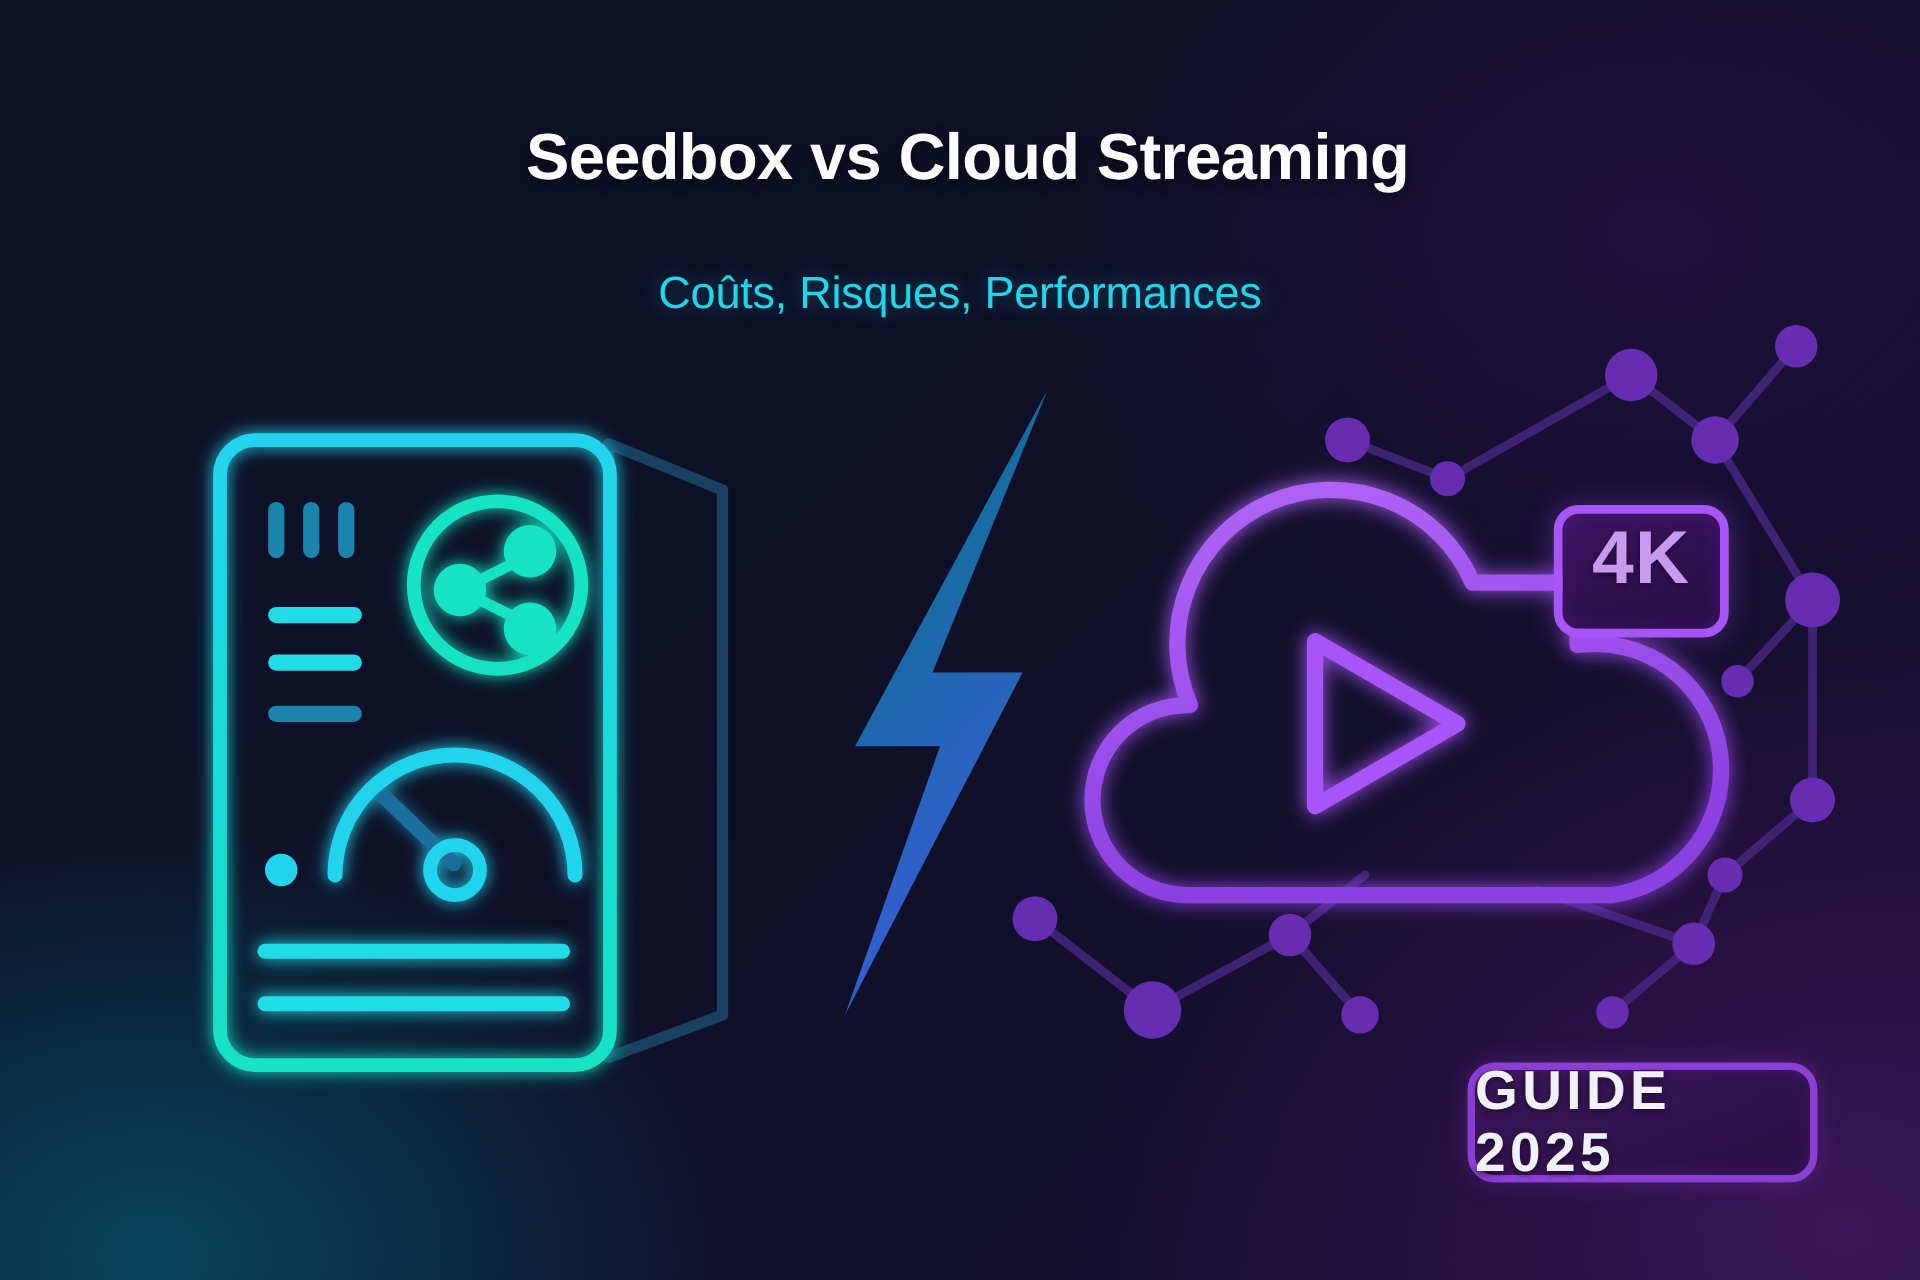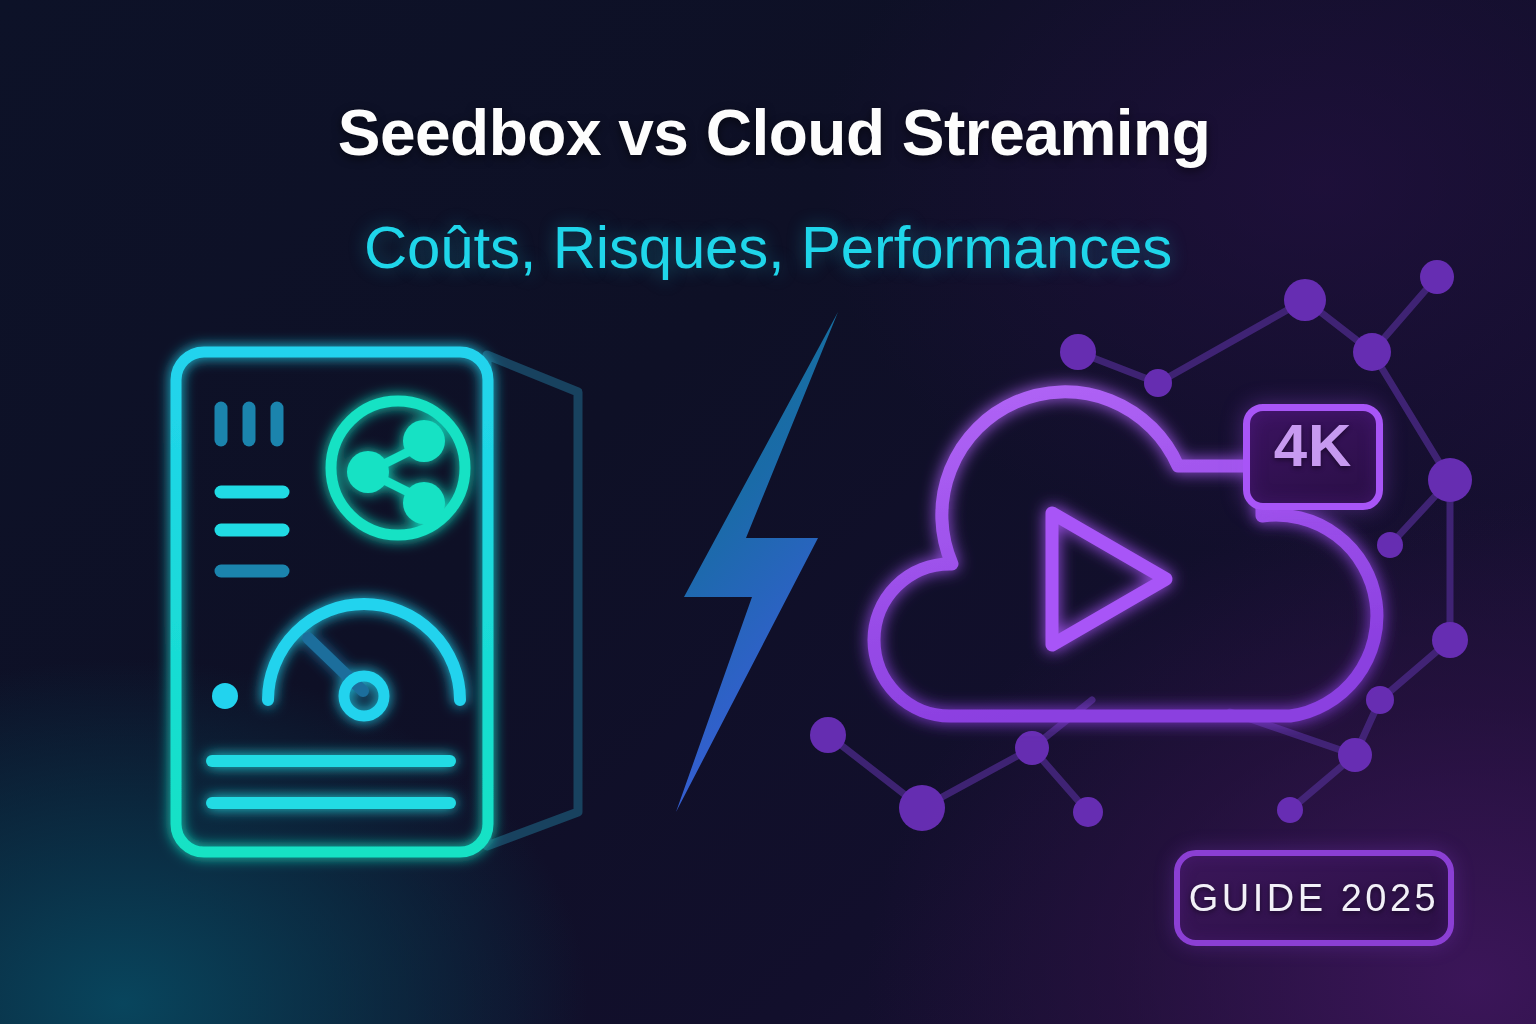--- a/index.html
+++ b/index.html
@@ -19,32 +19,32 @@
       radial-gradient(ellipse 700px 520px at 86% 18%, rgba(40, 16, 70, 0.55) 0%, rgba(12, 14, 36, 0) 72%),
       linear-gradient(135deg, #0d1228 0%, #0e1026 40%, #120f2c 70%, #1d1038 100%);
   }
 
   
   .title {
     position: absolute;
     left: 12px; right: 0;
     top: 96px;
     text-align: center;
-    font-size: 64px;
+    font-size: 52px;
     font-weight: bold;
     color: #fdfdfd;
     letter-spacing: -0.5px;
     text-shadow: 0 3px 10px rgba(0,0,0,0.55);
   }
   .subtitle {
     position: absolute;
     left: 0; right: 0;
     top: 213px;
     text-align: center;
-    font-size: 60px;
+    font-size: 36px;
     font-weight: normal;
     color: #1fd6ea;
     letter-spacing: -0.2px;
     text-shadow: 0 0 18px rgba(34, 211, 238, 0.35);
   }
 
   
   svg.art {
     position: absolute;
     left: 0;
@@ -86,22 +86,22 @@
     border: 6px solid #8b3fd4;
     border-radius: 22px;
     background: linear-gradient(160deg, #3a1659 0%, #2c1046 100%);
     box-sizing: border-box;
     display: flex;
     align-items: center;
     justify-content: center;
     box-shadow: 0 0 20px rgba(139, 63, 212, 0.3), inset 0 0 16px rgba(110,40,175,0.22);
   }
   .badge-guide span {
-    font-size: 38px;
-    font-weight: normal;
+    font-size: 44px;
+    font-weight: bold;
     color: #f2f0f8;
     letter-spacing: 3.5px;
     text-shadow: 0 2px 5px rgba(0,0,0,0.5);
   }
 </style>
 </head>
 <body>
 
 <div id="stage">
 

